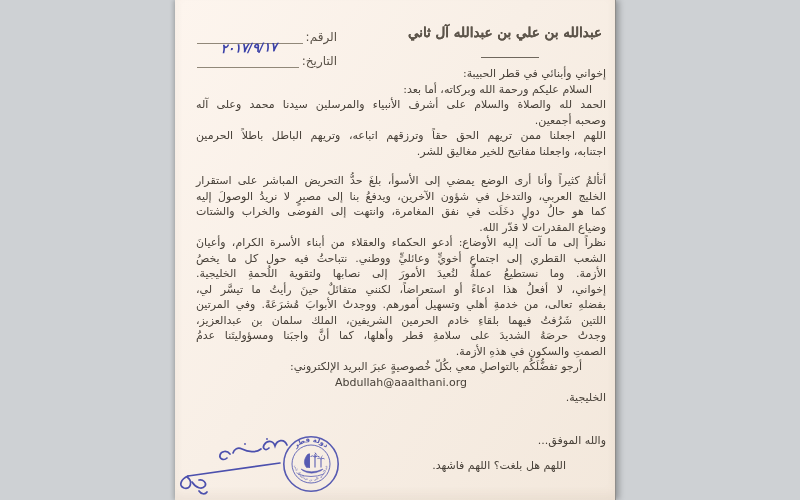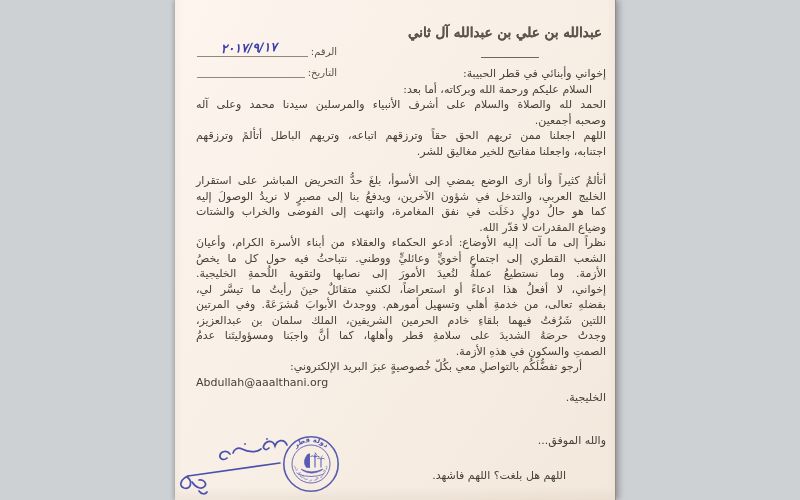--- a/index.html
+++ b/index.html
@@ -21,22 +21,22 @@
     text-align:center; direction:rtl;
     font-family:"DejaVu Serif", serif; font-weight:bold;
     font-size:13.5px; letter-spacing:.5px; color:#5d554b;
     text-shadow:0 0 .4px #5d554b;
   }
   .name-rule {
     position:absolute; top:57px; right:76px; width:58px; height:0;
     border-top:1px solid #6f675d;
   }
   .fields {
-    position:absolute; top:46px; left:22px; width:140px;
-    direction:rtl; font-size:10px; color:#5a5248;
+    position:absolute; top:30px; left:22px; width:140px;
+    direction:rtl; font-size:12px; color:#5a5248;
   }
   .field-row { display:flex; align-items:flex-end; margin-bottom:10px; }
   .field-label { white-space:nowrap; }
   .field-line { flex:1; border-bottom:1px solid #918879; height:8px; margin-right:3px; }
   .date-value {
     position:absolute; top:40px; left:18px; width:112px;
     text-align:center; direction:rtl;
     color:#3b41a8; font-size:12.5px; font-weight:bold; font-style:italic;
     transform:rotate(-2deg); letter-spacing:1px;
   }
@@ -46,22 +46,22 @@
     direction:rtl; text-align:right;
     font-size:11px; line-height:15.5px; color:#474038;
   }
   .just { text-align:justify; text-align-last:justify; }
   .ind80 { padding-right:82px; }
   .ind14 { padding-right:14px; }
   .ind22 { padding-right:24px; }
   .ind40 { padding-right:40px; }
   .gap6  { margin-top:14px; }
   .mt13  { margin-top:27px; }
-  .mt10  { margin-top:20px; }
-  .email-line { direction:ltr; text-align:left; font-size:11px; color:#474038; }
+  .mt10  { margin-top:10px; }
+  .email-line { direction:ltr; text-align:center; font-size:11px; color:#474038; }
   
   .stamp { position:absolute; left:106px; top:434px; width:60px; height:60px; opacity:.92; }
   .signature { position:absolute; left:0; top:436px; width:120px; height:64px; opacity:.95; }
 </style>
 </head>
 <body>
 
 <div class="stage">
   <div class="paper">
 
@@ -78,21 +78,21 @@
         <span class="field-line"></span>
       </div>
     </div>
     <div class="date-value">٢٠١٧/٩/١٧</div>
 
     <div class="body-text">
       <div>إخواني وأبنائي في قطر الحبيبة:</div>
       <div class="ind14">السلام عليكم ورحمة الله وبركاته، أما بعد:</div>
       <div class="just">الحمد لله والصلاة والسلام على أشرف الأنبياء والمرسلين سيدنا محمد وعلى آله</div>
       <div>وصحبه أجمعين.</div>
-      <div class="just">اللهم اجعلنا ممن تريهم الحق حقاً وترزقهم اتباعه، وتريهم الباطل أتألمً وترزقهم</div>
+      <div class="just">اللهم اجعلنا ممن تريهم الحق حقاً وترزقهم اتباعه، وتريهم الباطل باطلاً الحرمين</div>
       <div>اجتنابه، واجعلنا مفاتيح للخير مغاليق للشر.</div>
       <div class="just gap6">أتألمُ كثيراً وأنا أرى الوضع يمضي إلى الأسوأ، بلغَ حدُّ التحريض المباشر على استقرار</div>
       <div class="just">الخليج العربي، والتدخل في شؤون الآخرين، ويدفعُ بنا إلى مصيرٍ لا نريدُ الوصولَ إليه</div>
       <div class="just">كما هو حالُ دولٍ دخَلَت في نفق المغامرة، وانتهت إلى الفوضى والخراب والشتات</div>
       <div>وضياع المقدرات لا قدّر الله.</div>
       <div class="just">نظراً إلى ما آلت إليه الأوضاع: أدعو الحكماء والعقلاء من أبناء الأسرة الكرام، وأعيانَ</div>
       <div class="just">الشعب القطري إلى اجتماعٍ أخويٍّ وعائليٍّ ووطني. نتباحثُ فيه حول كل ما يخصُ</div>
       <div class="just">الأزمة. وما نستطيعُ عملهُ لنُعيدَ الأمورَ إلى نصابها ولتقوية اللُحمةِ الخليجية.</div>
       <div class="just">إخواني، لا أفعلُ هذا ادعاءً أو استعراضاً، لكنني متفائلٌ حينَ رأيتُ ما تيسَّر لي،</div>
       <div class="just">بفضلهِ تعالى، من خدمةِ أهلي وتسهيل أمورهم. ووجدتُ الأبوابَ مُشرَعَةً. وفي المرتين</div>

